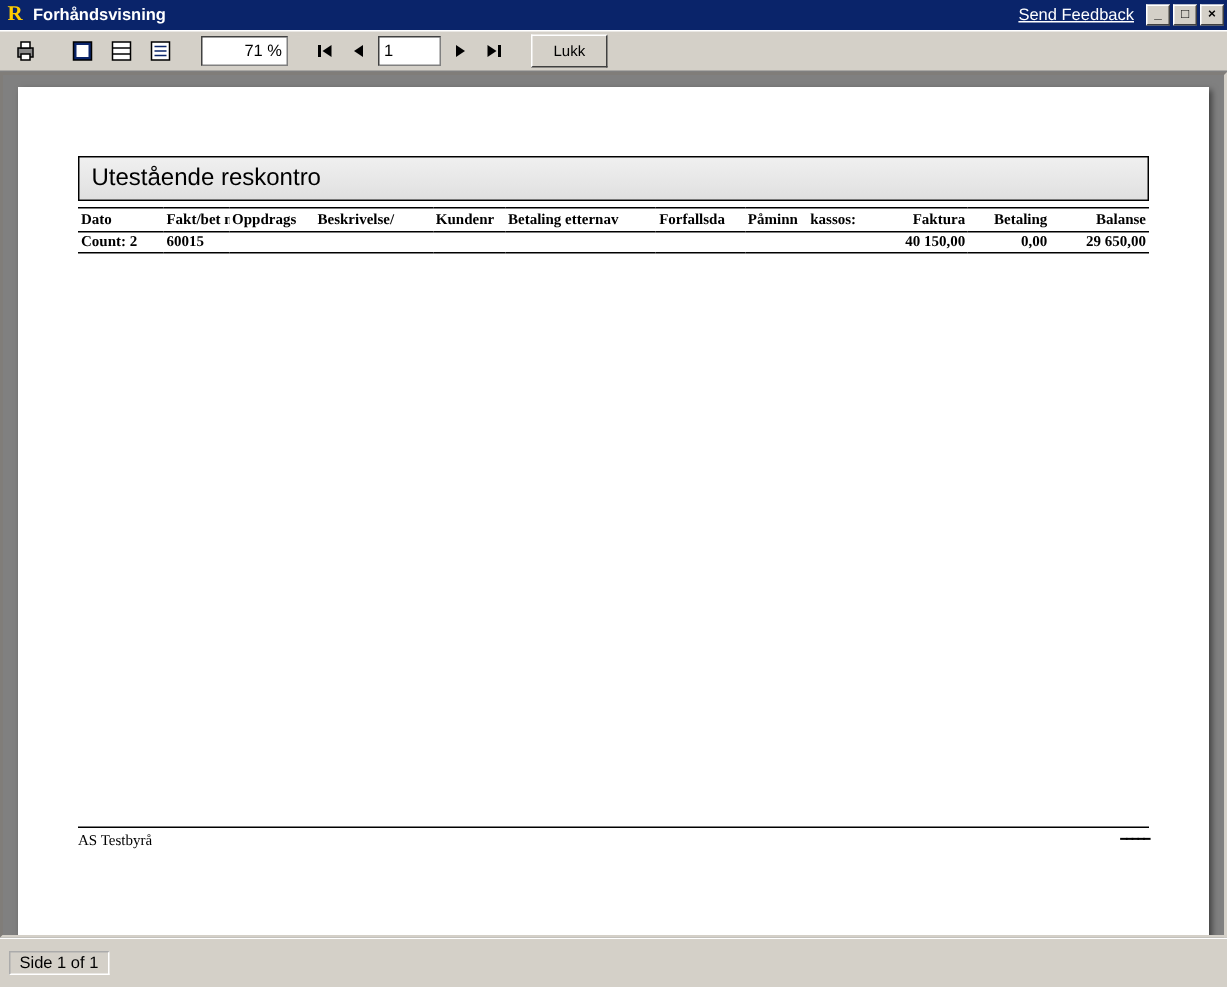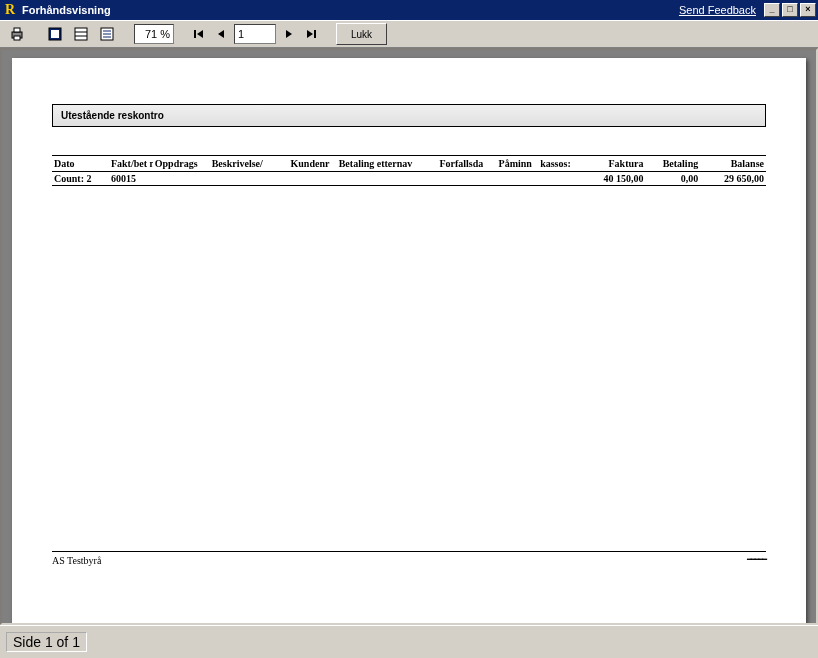--- a/index.html
+++ b/index.html
@@ -76,21 +76,21 @@
 .tool-sep { width: 8px; }
 .zoom-field, .page-field {
   height: 20px;
   border: 1px solid #808080;
   border-top-color: #404040;
   border-left-color: #404040;
   background: #fff;
   font-size: 11px;
   padding: 0 3px;
 }
-.zoom-field { width: 40px; text-align: right; }
+.zoom-field { width: 58px; text-align: right; }
 .page-field { width: 42px; }
 .nav-btn {
   width: 18px; height: 20px;
   display: flex; align-items: center; justify-content: center;
   cursor: pointer;
   color: #000;
 }
 .lukk-btn {
   height: 22px;
   padding: 0 14px;
@@ -116,28 +116,28 @@
   margin: 8px auto;
   box-shadow: 2px 2px 4px rgba(0,0,0,.5);
   padding: 46px 40px 20px 40px;
   position: relative;
   font-family: "Times New Roman", serif;
 }
 .report-title-box {
   border: 1px solid #000;
   background: linear-gradient(#f0f0f0,#e0e0e0);
   padding: 5px 8px;
-  font-weight: bold;
-  font-size: 10px;
+  font-weight: normal;
+  font-size: 16px;
   font-family: Arial, sans-serif;
 }
 .report-table {
   width: 100%;
   border-collapse: collapse;
-  margin-top: 28px;
+  margin-top: 4px;
   font-size: 10px;
   table-layout: fixed;
 }
 .report-table th {
   text-align: left;
   font-weight: bold;
   border-top: 1.5px solid #000;
   border-bottom: 1.5px solid #000;
   padding: 2px 2px;
   white-space: nowrap;
@@ -169,21 +169,21 @@
   font-size: 10px;
 }
 .page-footer .rt { font-family: monospace; font-size:8px; letter-spacing:-1px; }
 .statusbar {
   background: #d4d0c8;
   border-top: 1px solid #fff;
   height: 20px;
   display: flex;
   align-items: center;
   padding: 16px 6px;
-  font-size: 14px;
+  font-size: 11px;
 }
 .status-cell {
   border: 1px inset #fff;
   padding: 1px 6px;
   background: #d4d0c8;
 }
 </style>
 </head>
 <body>
 

